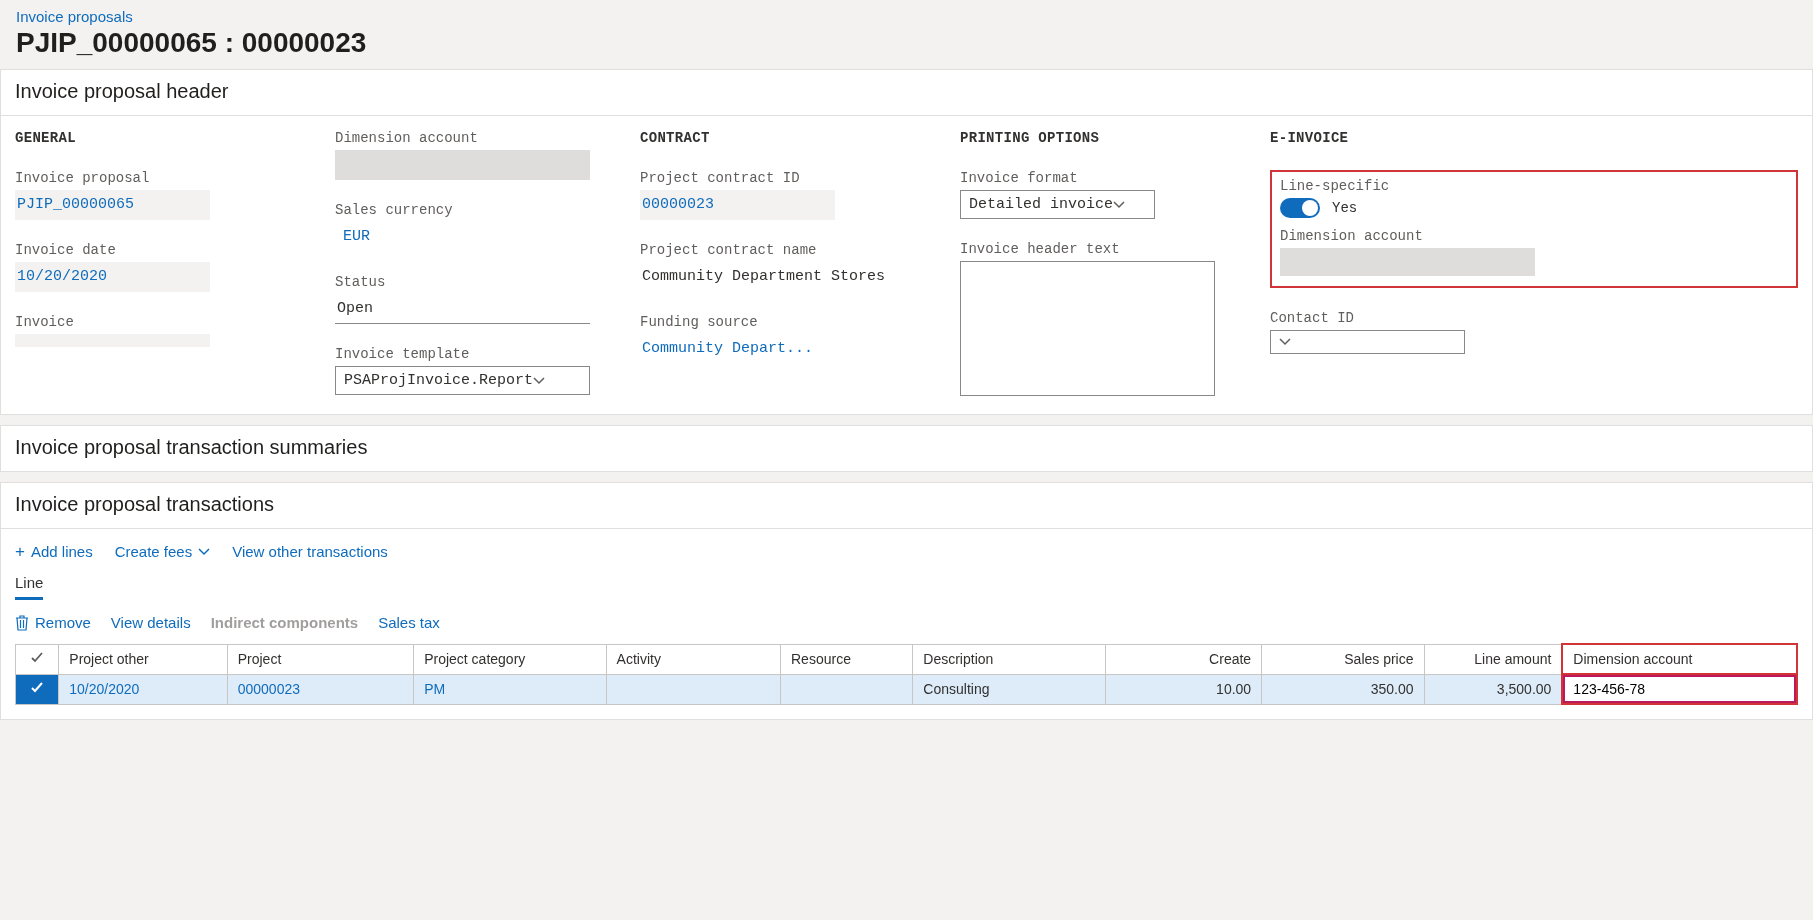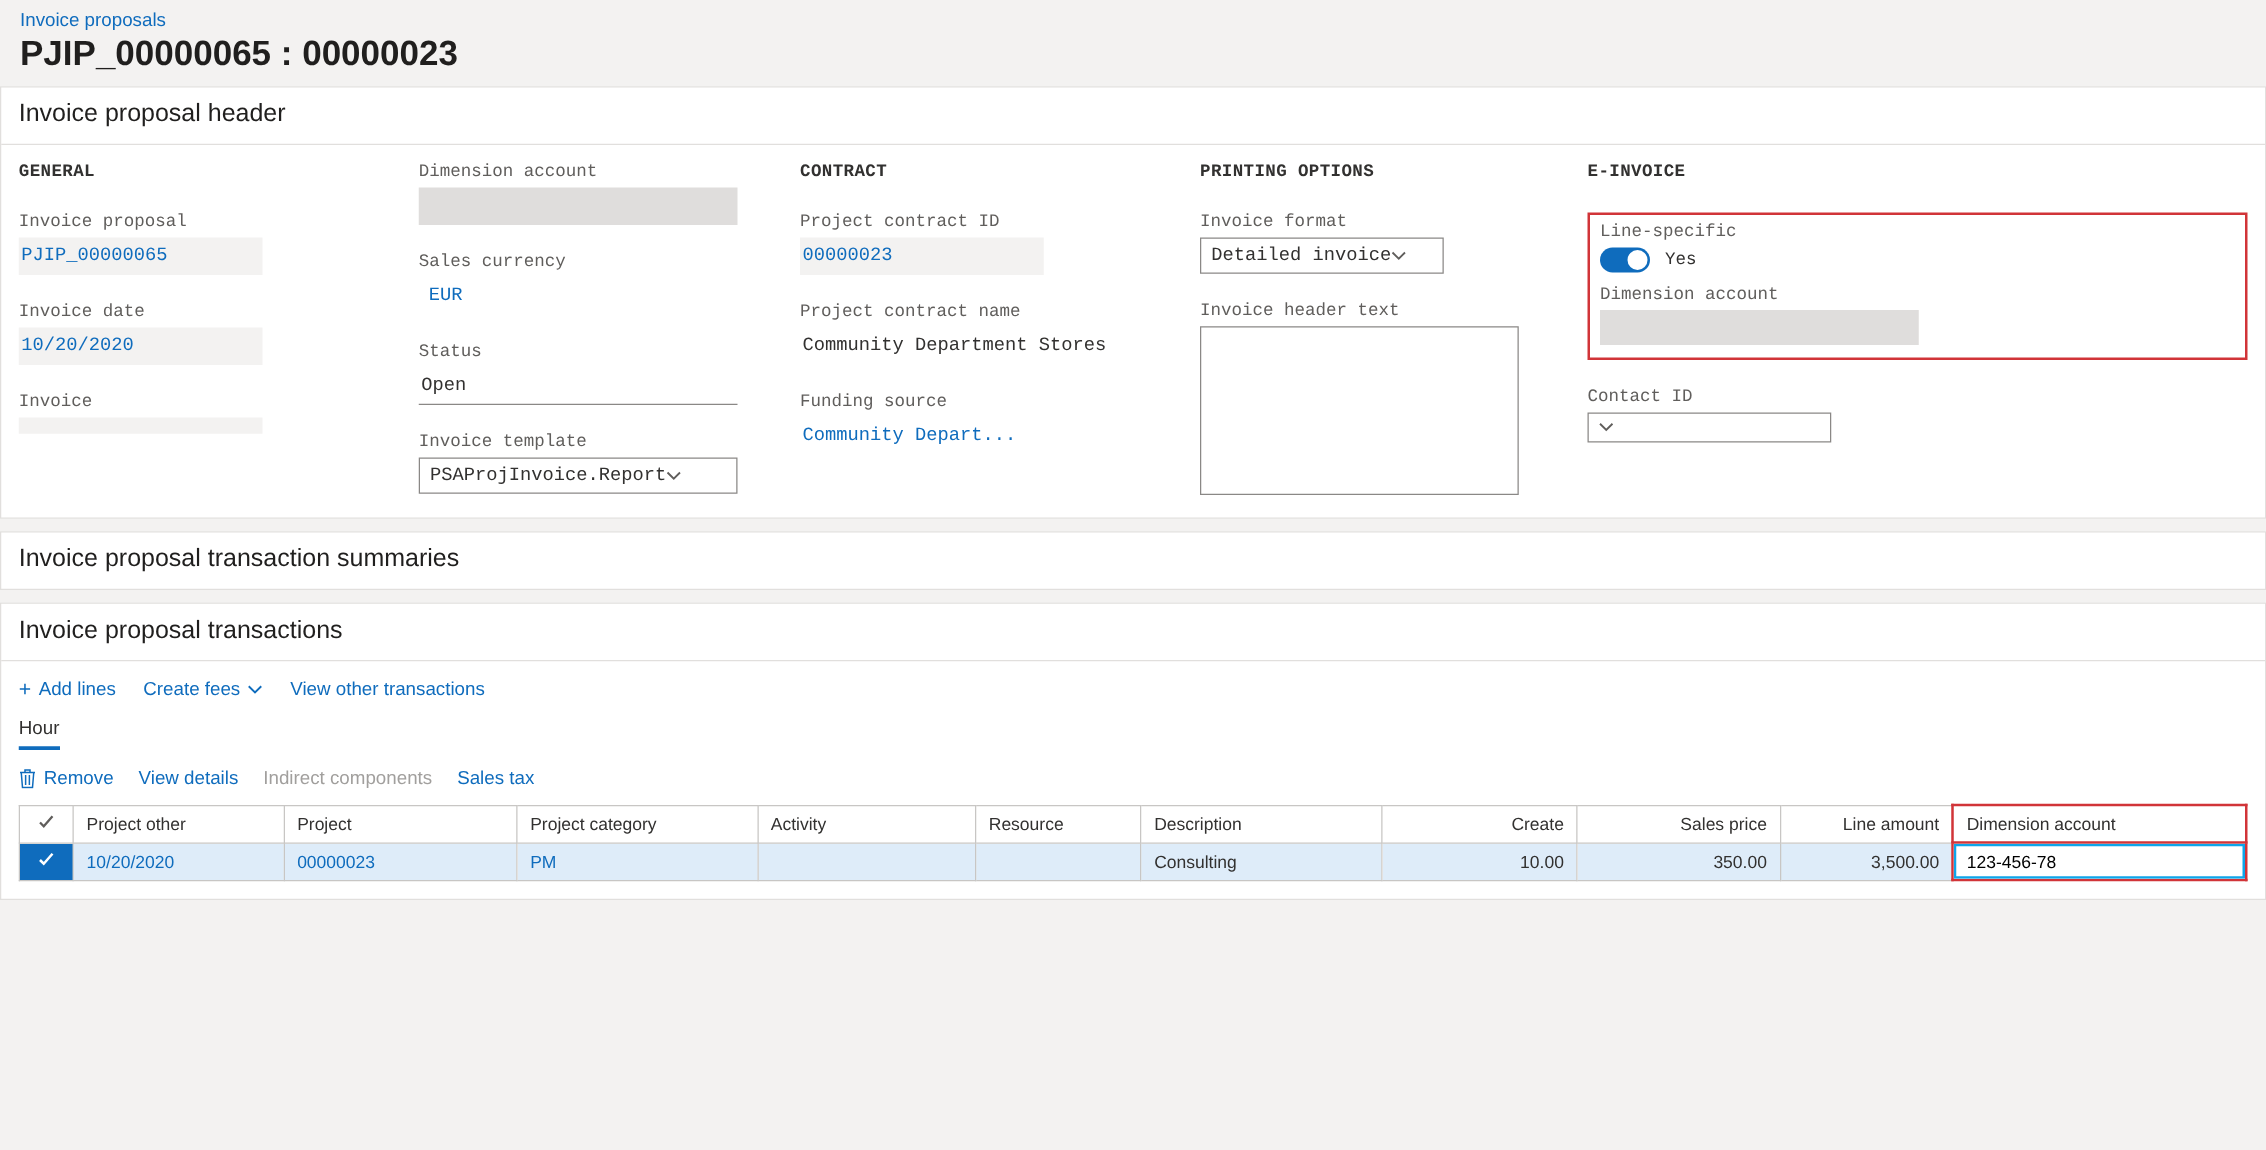--- a/index.html
+++ b/index.html
@@ -30,21 +30,21 @@
   .select.narrow { width: 195px; }
   .chevron-down { width: 12px; height: 12px; }
   .textarea { border: 1px solid #8a8886; height: 135px; width: 255px; background: #fff; }
   .toggle-row { display: flex; align-items: center; gap: 12px; }
   .toggle-on { width: 40px; height: 20px; border-radius: 10px; background: #0f6cbd; position: relative; cursor: pointer; }
   .toggle-knob { position: absolute; right: 2px; top: 2px; width: 16px; height: 16px; border-radius: 50%; background: #fff; }
   .red-frame { border: 2px solid #d13438; padding: 6px 8px 10px 8px; display: flex; flex-direction: column; gap: 10px; }
   
   .toolbar { display: flex; gap: 22px; padding: 14px 14px 6px 14px; align-items: center; }
   .tb-link { color: #0f6cbd; font-size: 15px; cursor: pointer; display: inline-flex; align-items: center; gap: 6px; }
-  .tb-disabled { color: #a19f9d; font-size: 15px; }
+  .tb-disabled { color: #a19f9d; font-size: 15px; font-weight: bold; }
   .plus-icon { font-size: 17px; font-weight: 300; color: #0f6cbd; line-height: 1; }
   .tabrow { padding: 0 14px; }
   .subtab { display: inline-block; padding: 8px 0 6px 0; border-bottom: 3px solid #0f6cbd; font-size: 15px; }
   .table-toolbar { display: flex; gap: 20px; align-items: center; padding: 14px 14px 8px 14px; }
   .trash-icon { width: 14px; height: 16px; }
   table.datagrid { border-collapse: collapse; width: calc(100% - 28px); margin: 4px 14px 14px 14px; table-layout: fixed; }
   .datagrid th, .datagrid td { border: 1px solid #c8c6c4; padding: 6px 10px; text-align: left; font-weight: 400; font-size: 14px; white-space: nowrap; overflow: hidden; }
   .datagrid th { background: #fff; color: #323130; }
   .datagrid td.link { color: #0f6cbd; }
   .datagrid .num { text-align: right; }
@@ -56,21 +56,21 @@
   .col-projcat { width: 160px; }
   .col-activity { width: 145px; }
   .col-resource { width: 110px; }
   .col-desc { width: 160px; }
   .col-hours { width: 130px; }
   .col-sales { width: 135px; }
   .col-lineamt { width: 115px; }
   .col-dimacct { width: 195px; }
   th.highlight, td.highlight-input { border: 2px solid #d13438 !important; }
   td.highlight-input { padding: 0 !important; }
-  .cell-input { width: 100%; height: 100%; border: 2px solid #0ea5e9; padding: 4px 8px; font-size: 14px; font-family: inherit; background: #fff; outline: none; }
+  .cell-input { width: 100%; height: 100%; border: 2px solid #be185d; padding: 4px 8px; font-size: 14px; font-family: inherit; background: #fff; outline: none; }
 </style>
 </head>
 <body>
 
 <div class="page">
   <div class="breadcrumb">Invoice proposals</div>
   <div class="page-title">PJIP_00000065 : 00000023</div>
 </div>
 
 <div class="panel">
@@ -195,21 +195,21 @@
     <span class="tb-link">
       <span>Create fees</span>
       <svg class="chevron-down" viewBox="0 0 12 12">
           <path d="M1 3 L6 8 L11 3" stroke="#0f6cbd" stroke-width="1.5" fill="none"></path>
         </svg>
     </span>
     <span class="tb-link">View other transactions</span>
   </div>
 
   <div class="tabrow">
-    <span class="subtab">Hour</span>
+    <span class="subtab">Line</span>
   </div>
 
   <div class="table-toolbar">
     <span class="tb-link">
       <svg class="trash-icon" viewBox="0 0 14 16">
           <path d="M1 3h12M5 3V1h4v2M2 3l1 12h8l1-12M5.5 5v8M8.5 5v8" stroke="#0f6cbd" stroke-width="1.2" fill="none"></path>
         </svg>
       <span>Remove</span>
     </span>
     <span class="tb-link">View details</span>

